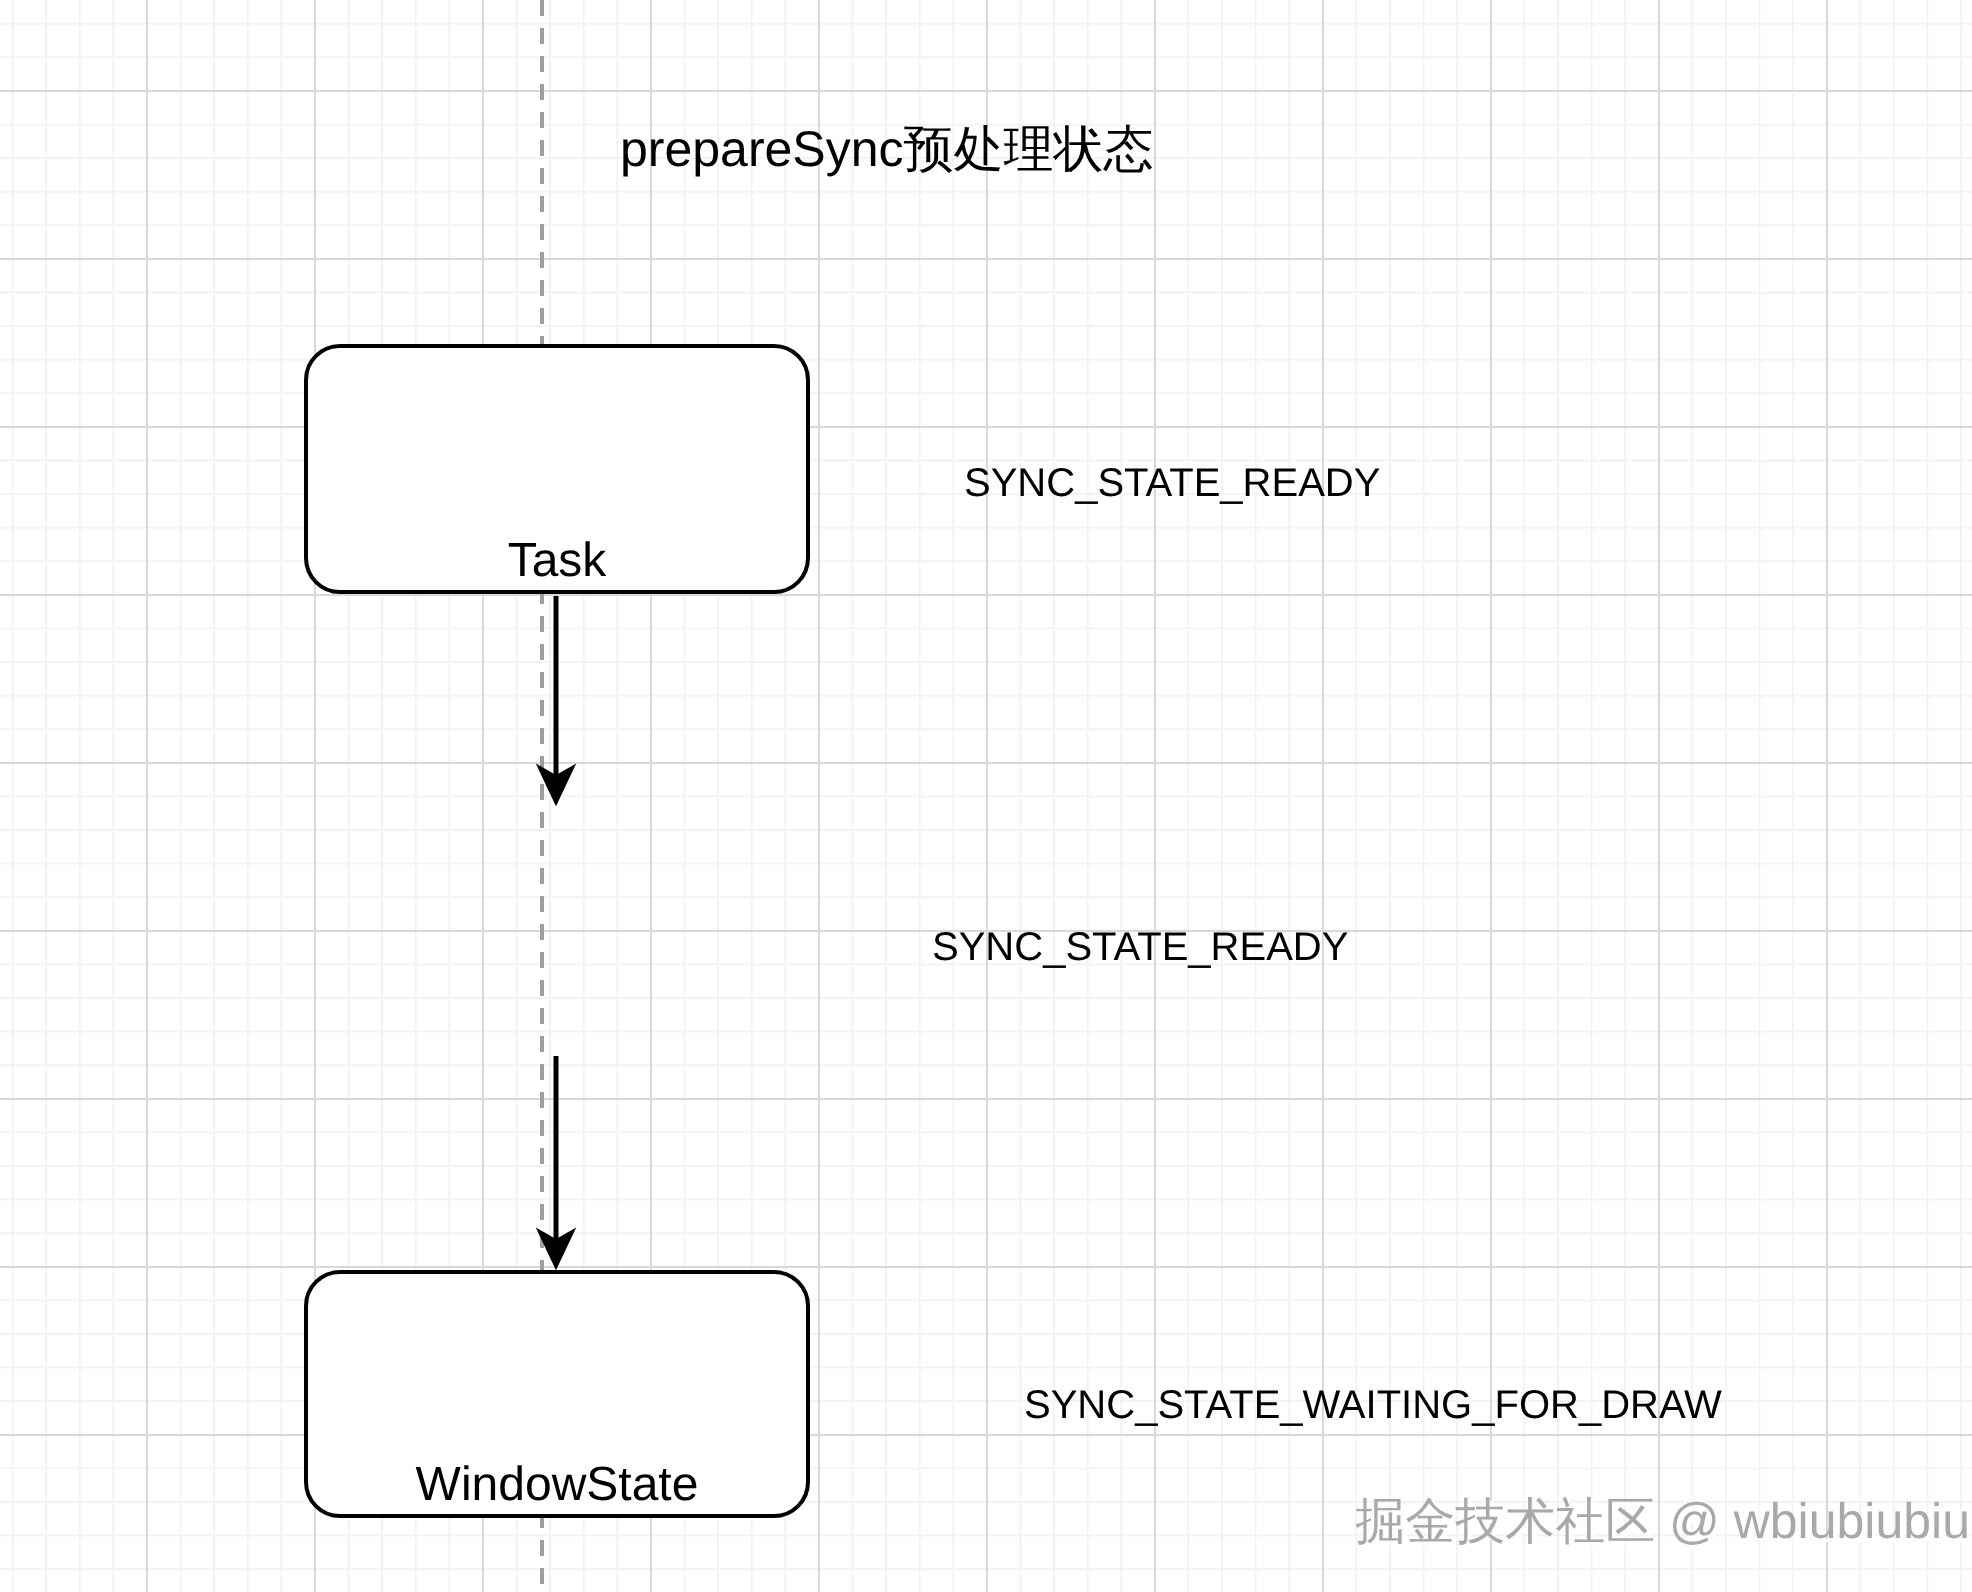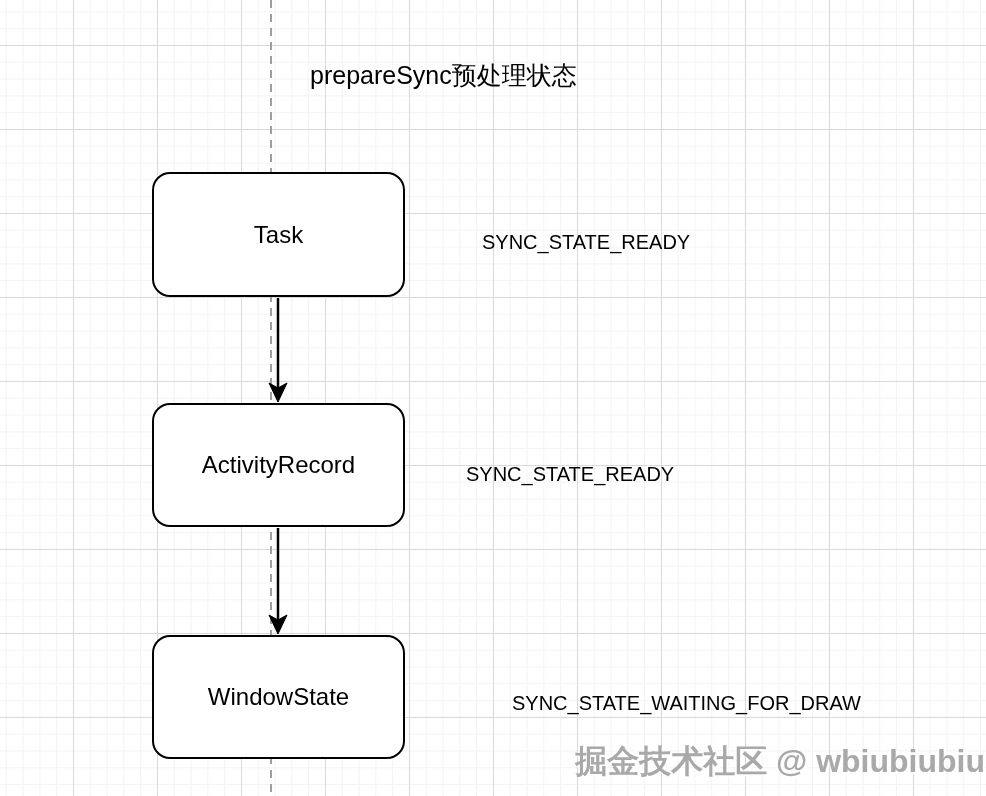--- a/index.html
+++ b/index.html
@@ -42,21 +42,21 @@
   }
   .node {
     position: absolute;
     left: 152px;
     width: 253px;
     box-sizing: border-box;
     border: 2px solid #000000;
     border-radius: 18px;
     background: #ffffff;
     display: flex;
-    align-items: center;
+    align-items: flex-end;
     justify-content: center;
     font-size: 24px;
     color: #000000;
     z-index: 2;
   }
   .node-task        { top: 172px; height: 125px; }
   .node-activityrecord { top: 403px; height: 124px; }
   .node-windowstate { top: 635px; height: 124px; }
   .state-label {
     position: absolute;
@@ -66,23 +66,23 @@
     white-space: nowrap;
     z-index: 3;
   }
   .state-label-1 { left: 482px; top: 229px; }
   .state-label-2 { left: 466px; top: 461px; }
   .state-label-3 { left: 467px; top: 690px; margin-left: 45px; }
   .watermark {
     position: absolute;
     right: 1px;
     top: 746px;
-    font-size: 32px;
+    font-size: 25px;
     line-height: 30px;
-    font-weight: 700;
+    font-weight: 400;
     color: #a9a9a9;
     text-shadow: 2px 2px 0 #ffffff;
     white-space: nowrap;
     z-index: 4;
   }
 </style>
 </head>
 <body>
 
 <div class="canvas">
@@ -97,23 +97,20 @@
     <line x1="278" y1="528" x2="278" y2="620" stroke="#000000" stroke-width="2.5"></line>
     <path d="M278,634 L269,615 L278,620 L287,615 Z" fill="#000000" stroke="#000000" stroke-width="1"></path>
   </svg>
 
   <div class="diagram-title">prepareSync预处理状态</div>
 
   <div class="node node-task">
     <span>Task</span>
   </div>
 
-  <div class="node node-activityrecord">
-    <span>ActivityRecord</span>
-  </div>
 
   <div class="node node-windowstate">
     <span>WindowState</span>
   </div>
 
   <div class="state-label state-label-1">SYNC_STATE_READY</div>
 
   <div class="state-label state-label-2">SYNC_STATE_READY</div>
 
   <div class="state-label state-label-3">SYNC_STATE_WAITING_FOR_DRAW</div>

